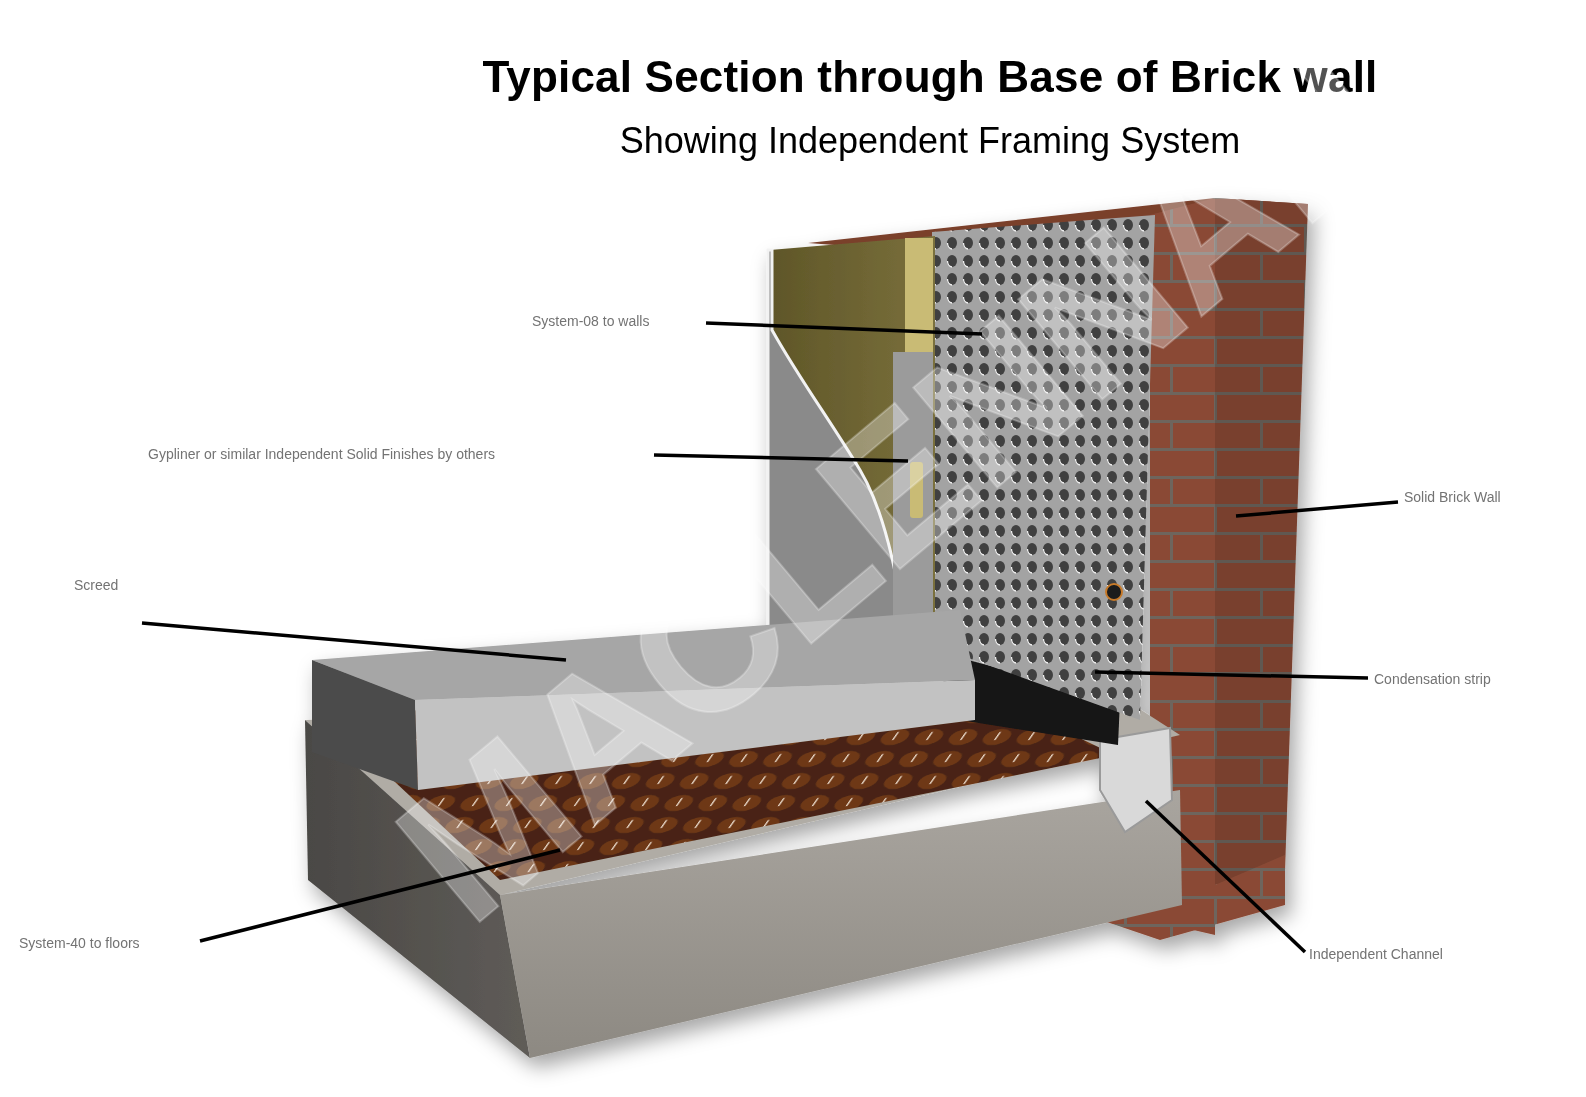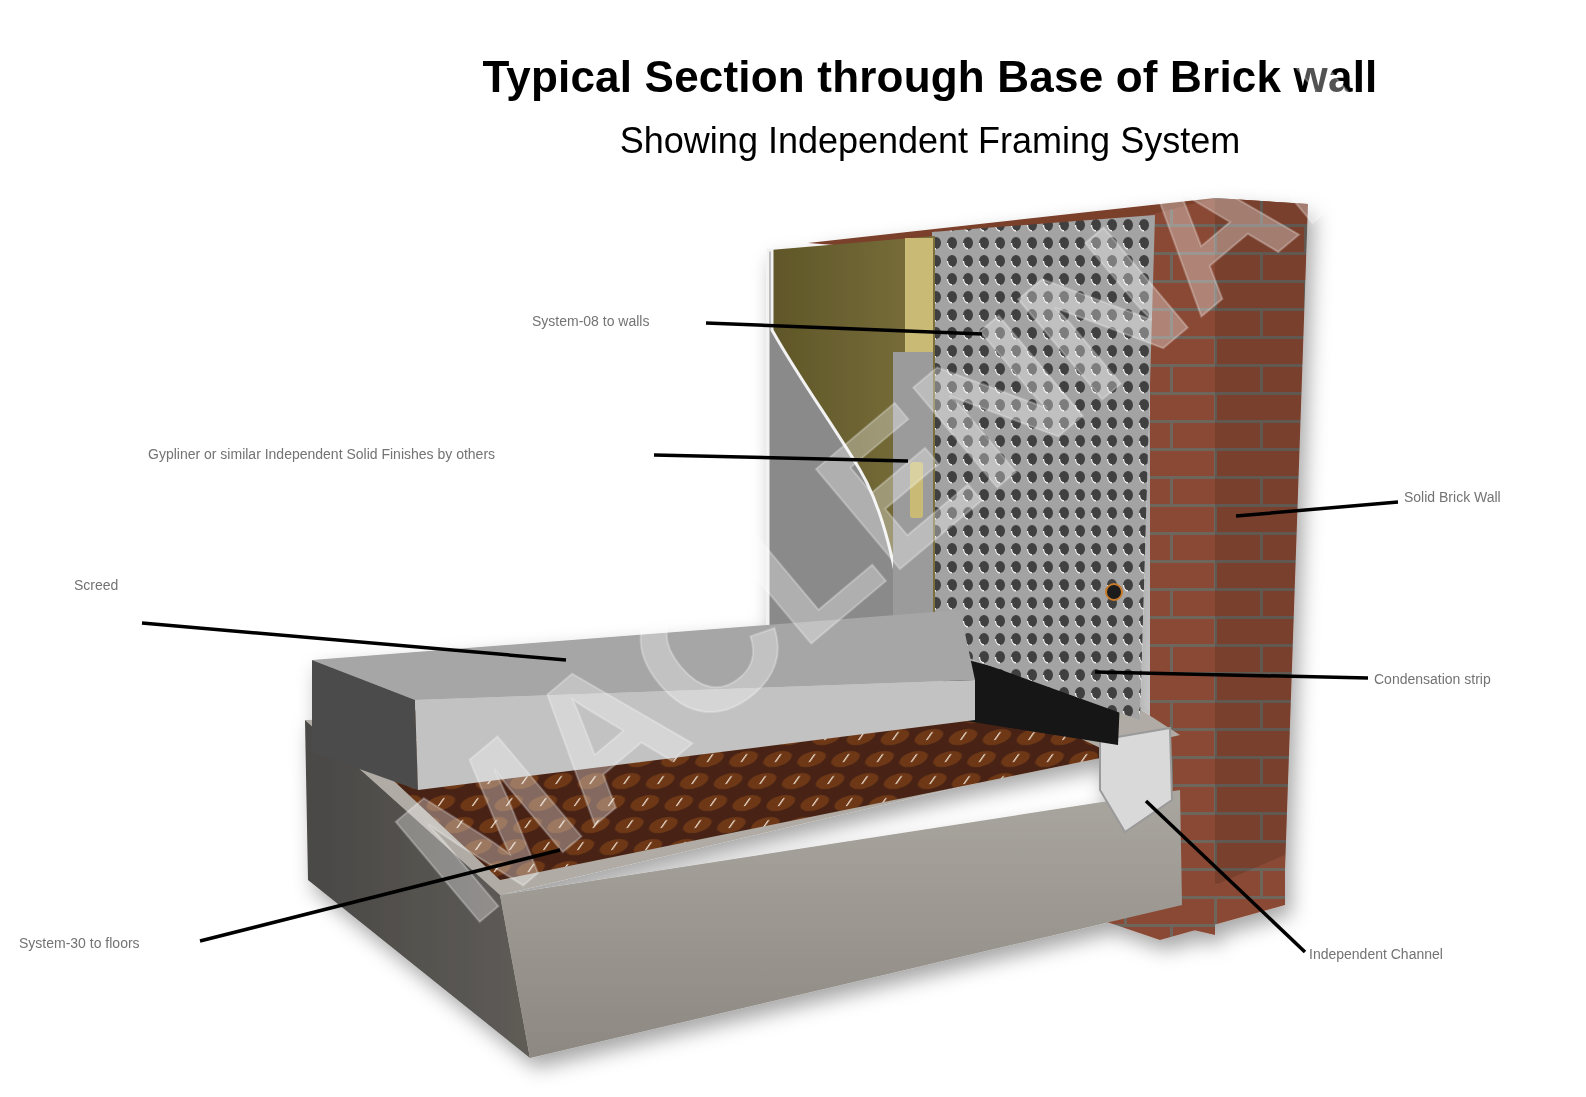--- a/index.html
+++ b/index.html
@@ -96,16 +96,16 @@
     <line x1="200" y1="941" x2="560" y2="850"></line>
     <line x1="1398" y1="502" x2="1236" y2="516"></line>
     <line x1="1368" y1="678" x2="1095" y2="672"></line>
     <line x1="1305" y1="952" x2="1146" y2="801"></line>
   </g>
 </svg>
 
 <div class="label" style="left:532px; top:310px;">System-08 to walls</div>
 <div class="label" style="left:148px; top:443px;">Gypliner or similar Independent Solid Finishes by others</div>
 <div class="label" style="left:74px; top:574px;">Screed</div>
-<div class="label" style="left:19px; top:932px;">System-30 to floors</div>
+<div class="label" style="left:19px; top:932px;">System-40 to floors</div>
 <div class="label" style="left:1404px; top:486px;">Solid Brick Wall</div>
 <div class="label" style="left:1374px; top:668px;">Condensation strip</div>
 <div class="label" style="left:1309px; top:943px;">Independent Channel</div>
 
 </body></html>

